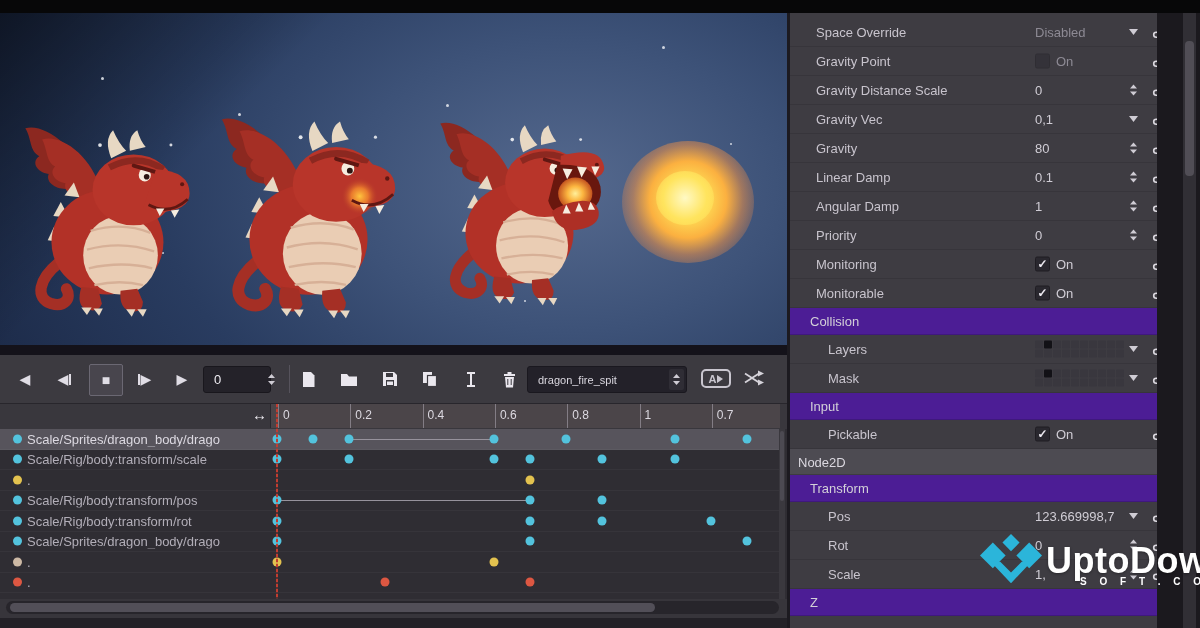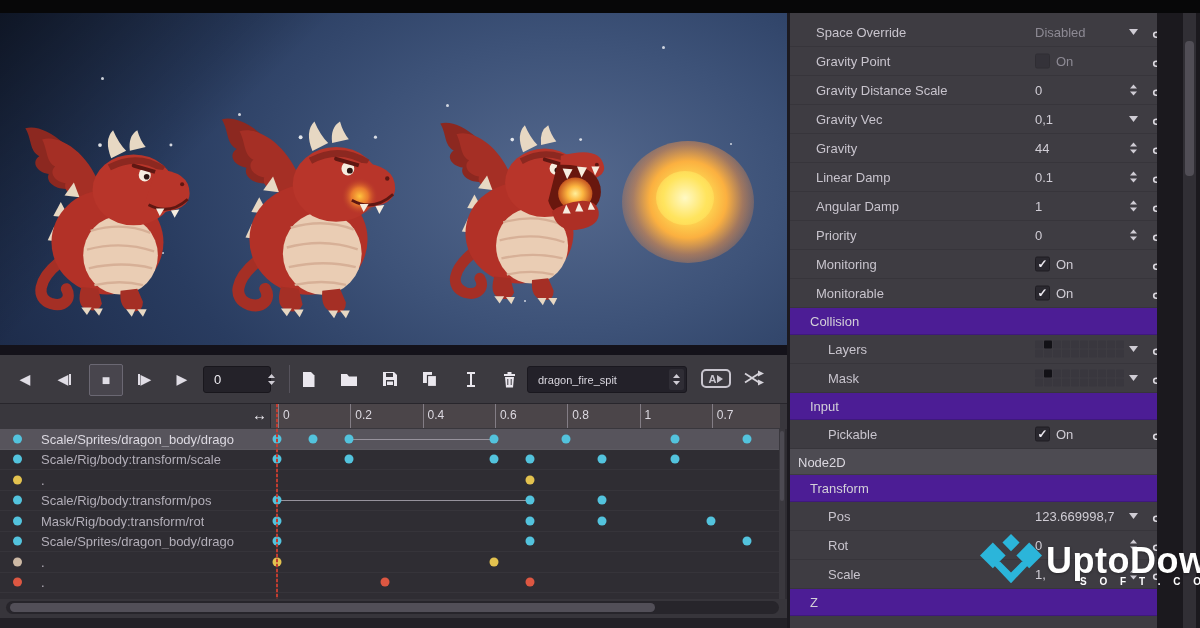--- a/index.html
+++ b/index.html
@@ -50,21 +50,21 @@
   .hresize{position:absolute;left:252px;top:51px;color:#edebf1;font-size:15px;font-weight:bold}
   .ruler-strip{position:absolute;left:270px;top:49px;width:509px;height:24px;background:#4b4549;overflow:hidden;
       border-left:1px solid #2a282e}
   .tick-line{position:absolute;top:0;width:1px;height:24px;background:#9b96a0;opacity:.7}
   .tick-label{position:absolute;top:4px;font-size:12px;color:#dcd9e1}
 
   .tracks-zone{position:absolute;left:0;top:74px;width:100%;height:170px;background:#2f2d33}
   .track-row{position:absolute;left:0;width:781px;height:20.5px;border-bottom:1px solid rgba(255,255,255,.035);box-sizing:border-box}
   .track-row.selected{background:#57545c}
   .tname-dot{position:absolute;left:13px;top:50%;transform:translateY(-50%);width:9px;height:9px;border-radius:50%}
-  .tname{position:absolute;left:41px;top:50%;transform:translateY(-50%);font-size:13px;color:#b2aeb8;
+  .tname{position:absolute;left:27px;top:50%;transform:translateY(-50%);font-size:13px;color:#b2aeb8;
       white-space:nowrap;max-width:238px;overflow:hidden}
   .track-row.selected .tname{color:#dcd9e1}
   .seg{position:absolute;top:50%;height:1px;background:#96929c}
   .key{position:absolute;top:50%;width:9px;height:9px;border-radius:50%;transform:translate(-50%,-50%)}
   .playhead{position:absolute;left:276px;top:49px;width:2px;height:195px;
       background:repeating-linear-gradient(180deg,#c23c30 0 3px,rgba(194,60,48,.25) 3px 5px)}
   .tracks-vscroll{position:absolute;left:779px;top:74px;width:6px;height:170px;background:#3a383e}
   .tracks-vscroll .thumb{position:absolute;left:1px;top:2px;width:4px;height:70px;background:#4c4a52;border-radius:2px}
 
   .hscroll{position:absolute;left:6px;top:246px;width:773px;height:13px;background:#27252b;border-radius:7px}
@@ -426,21 +426,21 @@
       <div class="track-row" style="top: 61.5px;">
         <span class="tname-dot" style="background: rgb(83, 195, 221);"></span>
         <span class="tname">Scale/Rig/body:transform/pos</span>
         <span class="seg" style="left: 277px; width: 253.05px;"></span>
         <span class="key" style="left: 277px; background: rgb(83, 195, 221);"></span>
         <span class="key" style="left: 530.05px; background: rgb(83, 195, 221);"></span>
         <span class="key" style="left: 602.35px; background: rgb(83, 195, 221);"></span>
       </div>
       <div class="track-row" style="top: 82px;">
         <span class="tname-dot" style="background: rgb(83, 195, 221);"></span>
-        <span class="tname">Mask/Rig/body:transform/rot</span>
+        <span class="tname">Scale/Rig/body:transform/rot</span>
         <span class="key" style="left: 277px; background: rgb(83, 195, 221);"></span>
         <span class="key" style="left: 530.05px; background: rgb(83, 195, 221);"></span>
         <span class="key" style="left: 602.35px; background: rgb(83, 195, 221);"></span>
         <span class="key" style="left: 710.8px; background: rgb(83, 195, 221);"></span>
       </div>
       <div class="track-row" style="top: 102.5px;">
         <span class="tname-dot" style="background: rgb(83, 195, 221);"></span>
         <span class="tname">Scale/Sprites/dragon_body/drago</span>
         <span class="key" style="left: 277px; background: rgb(83, 195, 221);"></span>
         <span class="key" style="left: 530.05px; background: rgb(83, 195, 221);"></span>
@@ -523,21 +523,21 @@
       </span>
       <span class="ikey">
         <svg width="14" height="14" viewBox="0 0 14 14">
           <circle cx="4.2" cy="9.8" r="2.5" fill="none" stroke="#dcd9e0" stroke-width="1.6"></circle>
           <path d="M6.1 7.9 L12 2 M9.8 4.2 l1.7 1.7" stroke="#dcd9e0" stroke-width="1.6" fill="none" stroke-linecap="round"></path>
         </svg>
       </span>
     </div>
     <div class="irow property">
       <span class="ilabel" style="left: 26px;">Gravity</span>
-      <span class="ival">44</span>
+      <span class="ival">80</span>
       <span class="ictl">
         <svg width="9" height="13" viewBox="0 0 9 13">
           <path d="M4.5 1 L8 5 H1 Z" fill="#cfccd4"></path>
           <path d="M4.5 12 L1 8 H8 Z" fill="#cfccd4"></path>
         </svg>
       </span>
       <span class="ikey">
         <svg width="14" height="14" viewBox="0 0 14 14">
           <circle cx="4.2" cy="9.8" r="2.5" fill="none" stroke="#dcd9e0" stroke-width="1.6"></circle>
           <path d="M6.1 7.9 L12 2 M9.8 4.2 l1.7 1.7" stroke="#dcd9e0" stroke-width="1.6" fill="none" stroke-linecap="round"></path>

